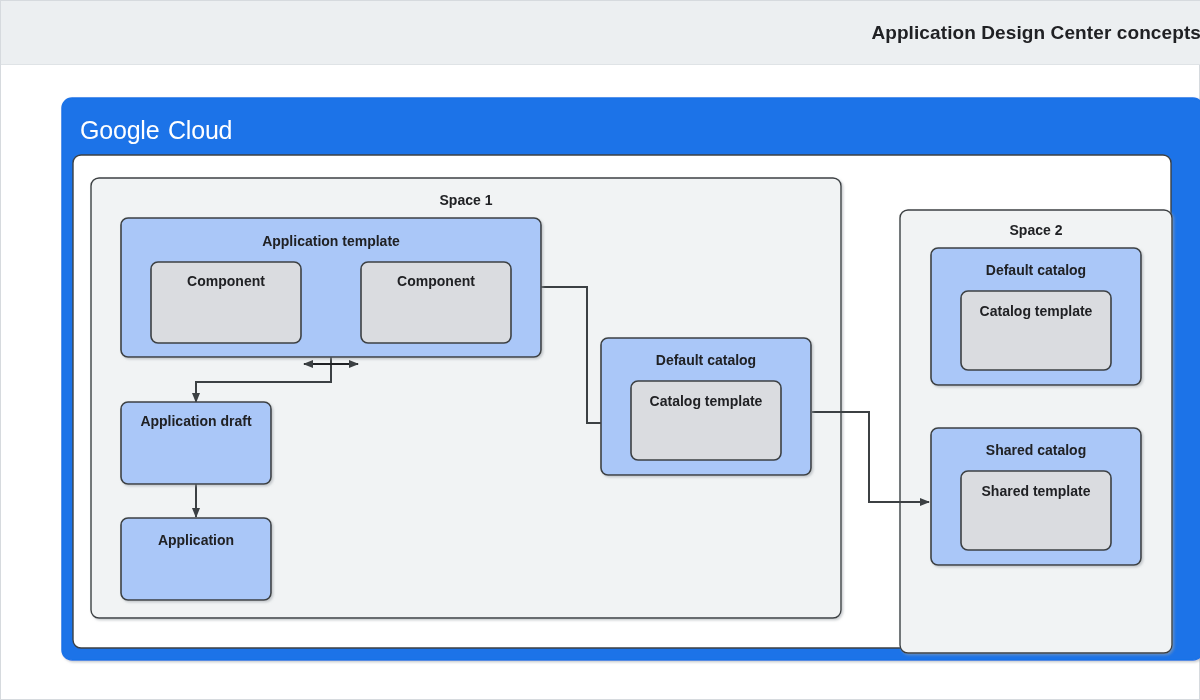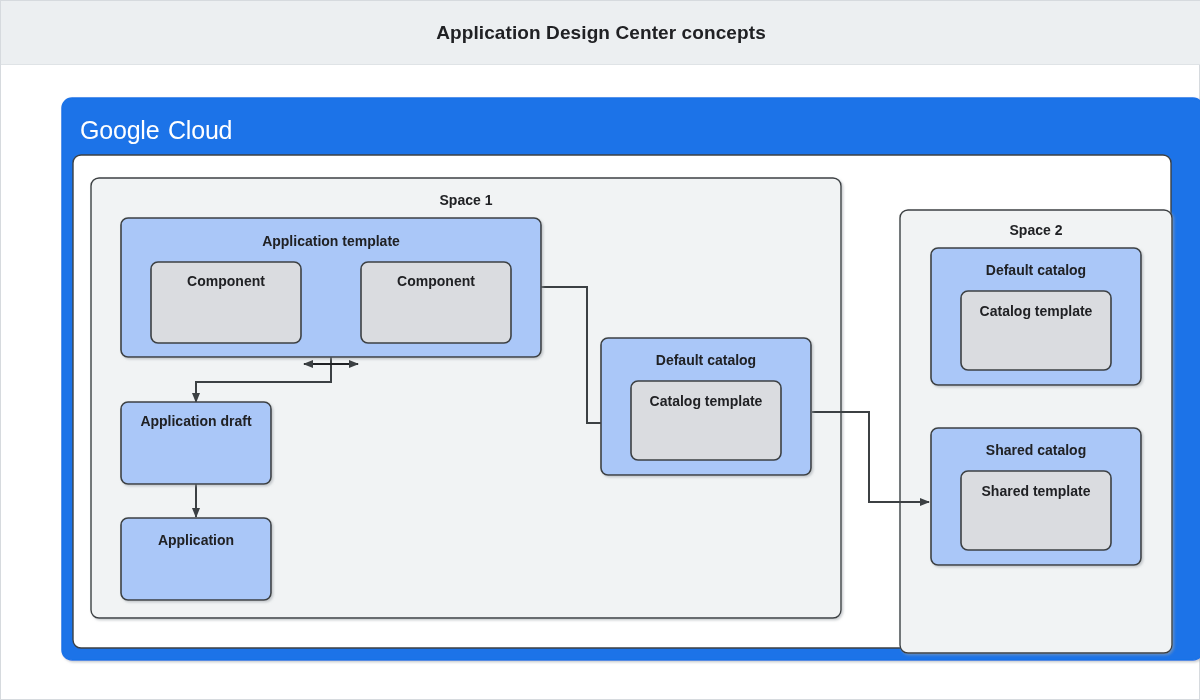--- a/index.html
+++ b/index.html
@@ -24,21 +24,21 @@
   #title-bar {
     position: absolute;
     left: 0; top: 0;
     width: 1200px;
     height: 64px;
     background: #eceff1;
     border-bottom: 1px solid #dfe3e6;
     box-sizing: border-box;
     display: flex;
     align-items: center;
-    justify-content: center;
+    justify-content: flex-end;
   }
   #title-text {
     font-size: 19px;
     font-weight: bold;
     color: #202124;
     letter-spacing: 0.1px;
   }
   #diagram-wrap {
     position: absolute;
     left: 8px; top: 64px;

